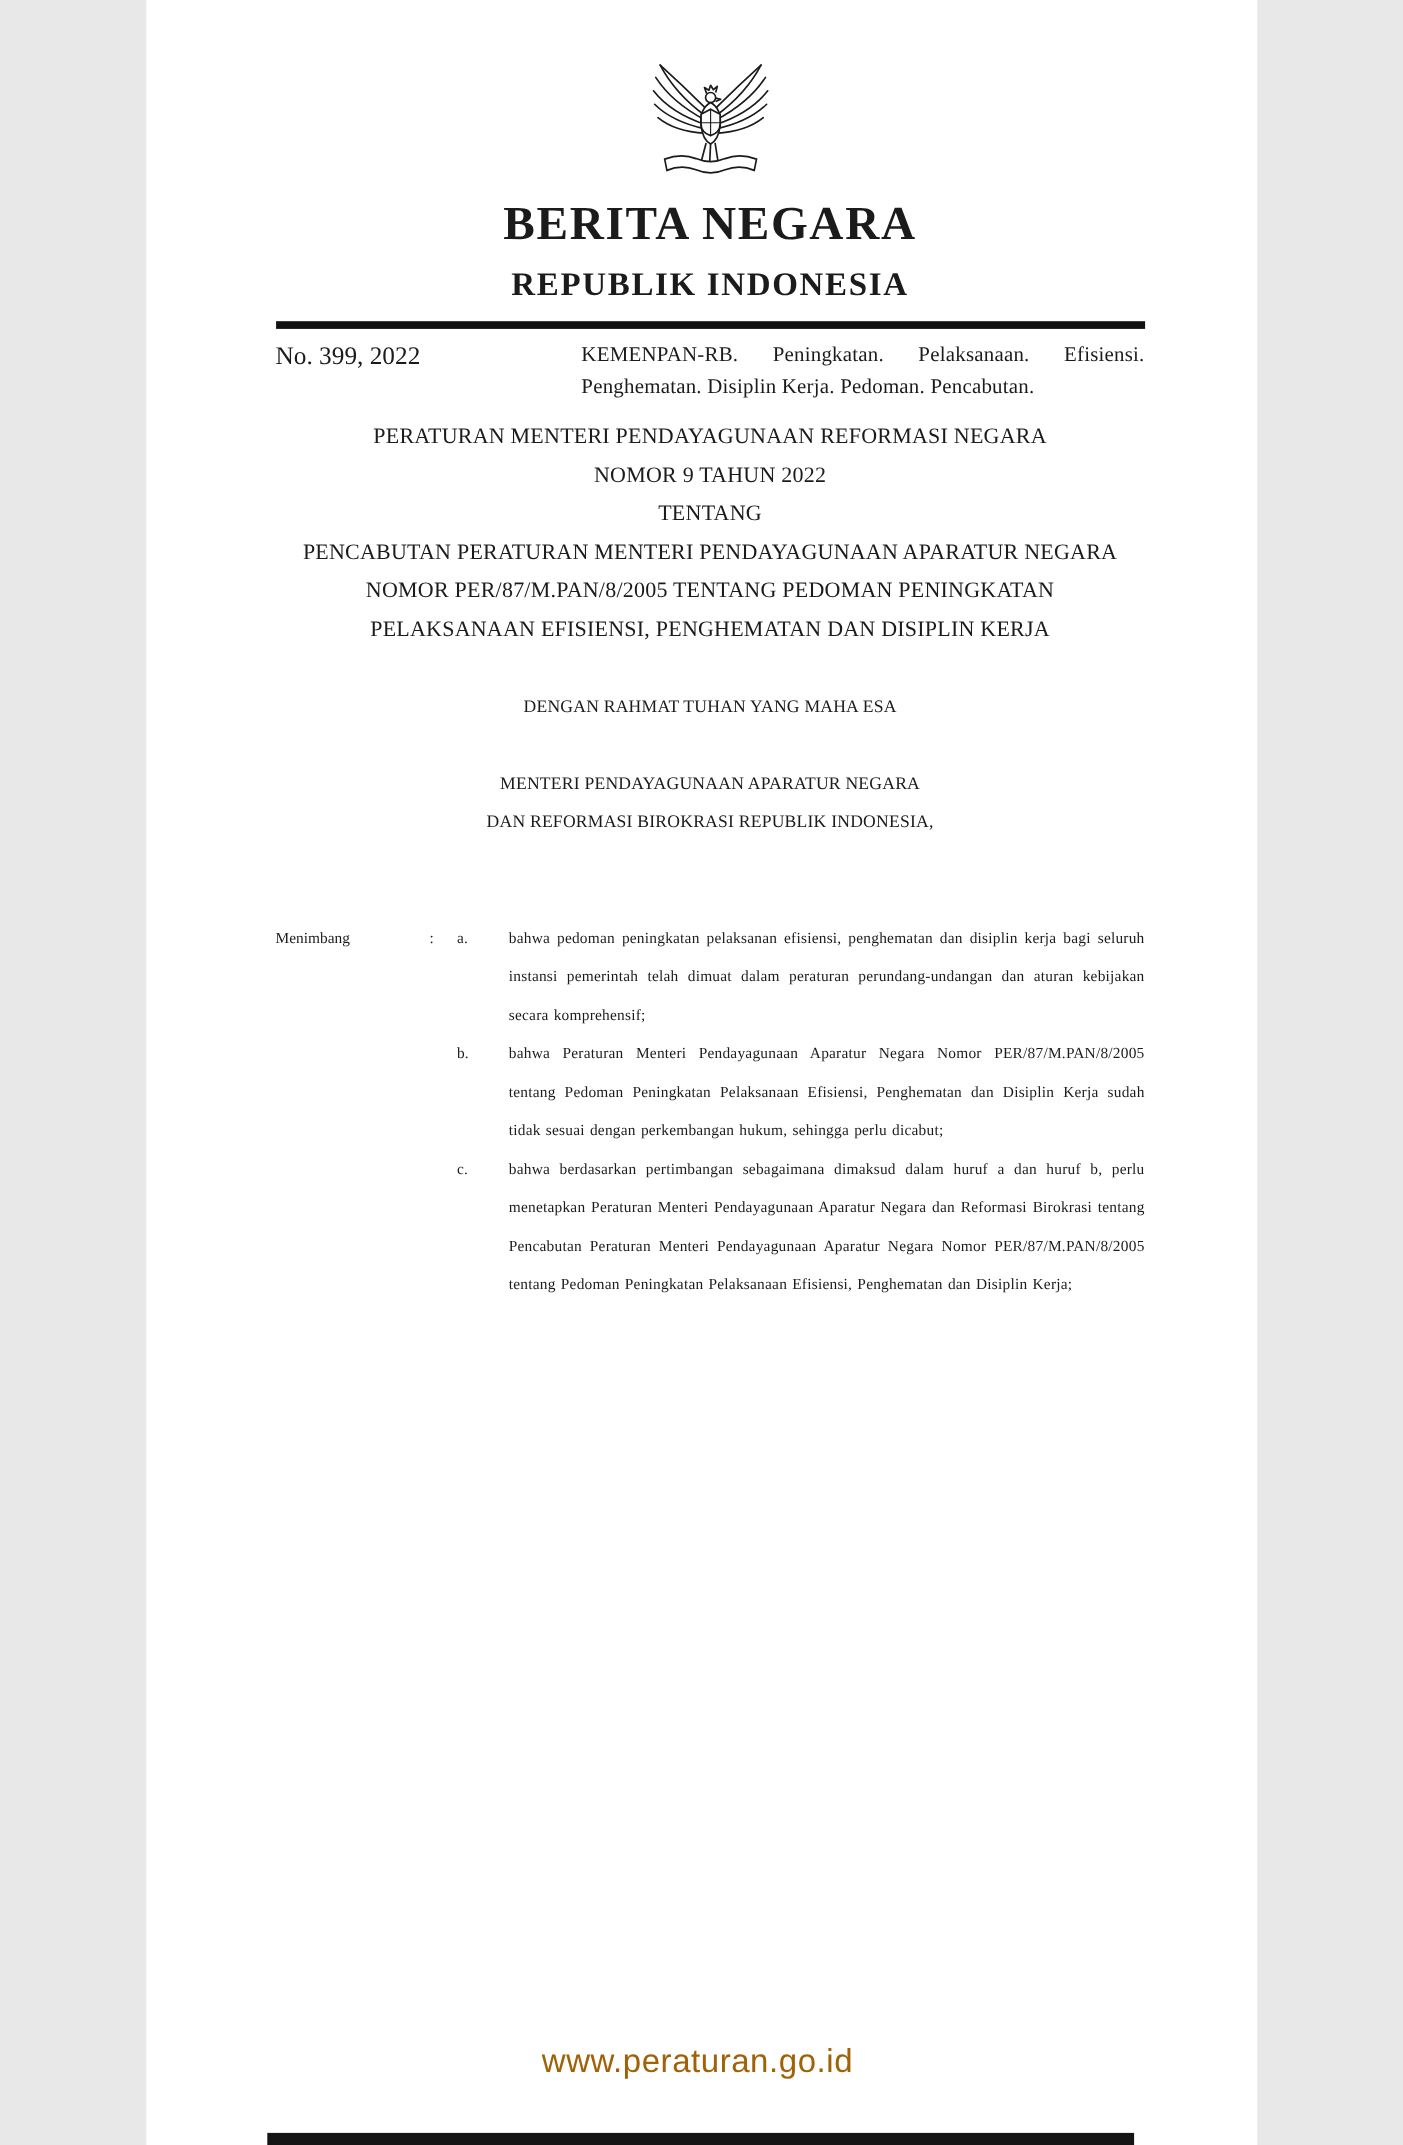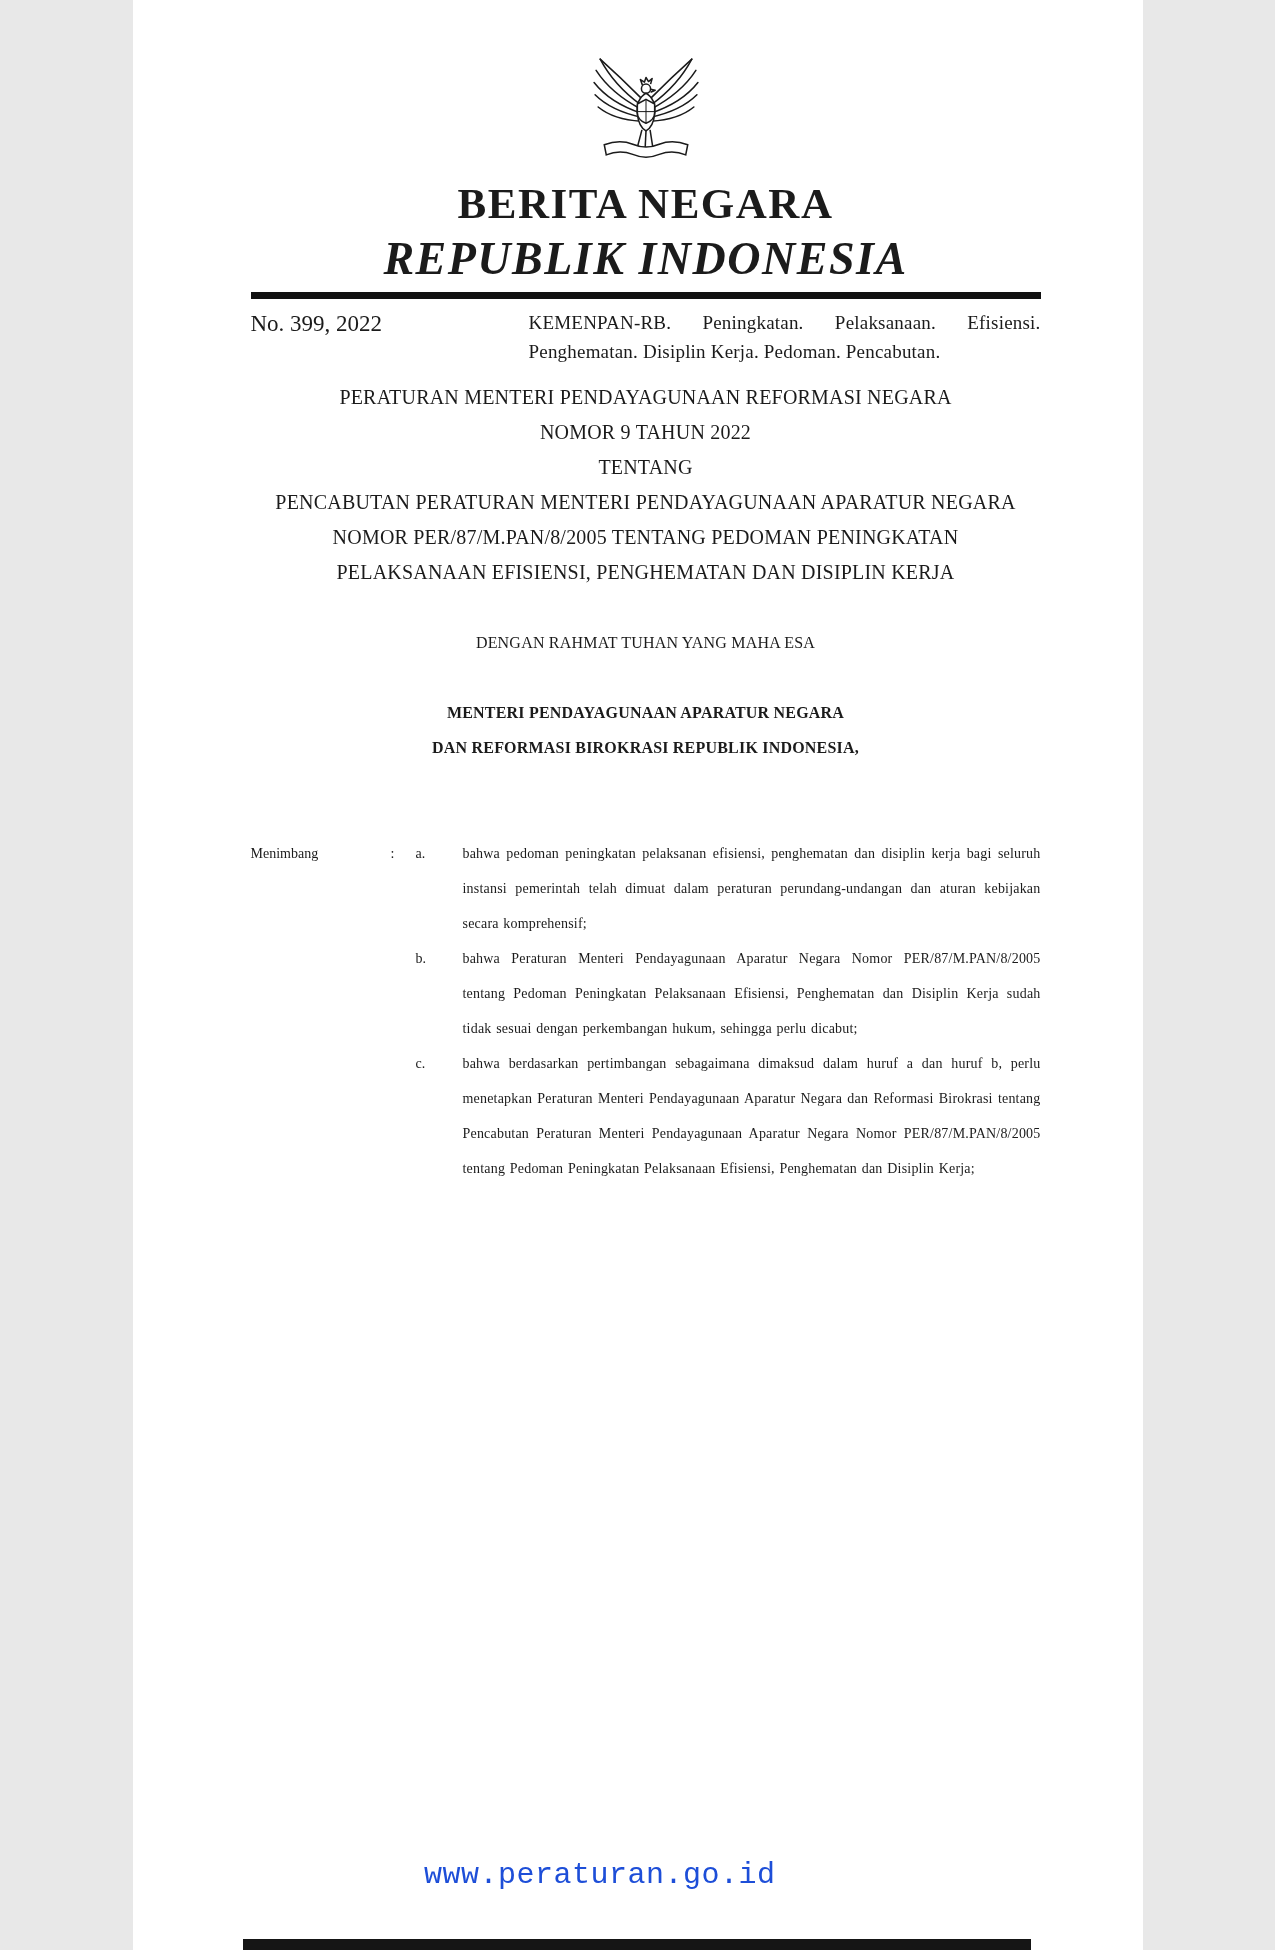--- a/index.html
+++ b/index.html
@@ -24,21 +24,21 @@
     justify-content: center;
     padding-top: 44px;
   }
   .masthead-title {
     margin: 0;
     text-align: center;
     font-weight: bold;
     letter-spacing: 1.5px;
   }
   .masthead-title.line1 { margin-top: 10px; font-size: 43px; line-height: 52px; }
-  .masthead-title.line2 { font-size: 46px; line-height: 57px; font-style: italic; }
+  .masthead-title.line2 { font-size: 30px; line-height: 57px; }
   .masthead-rule {
     height: 7px;
     background: #111111;
     margin-top: 5px;
   }
   .gazette-row {
     display: flex;
     margin-top: 10px;
   }
   .gazette-number {
@@ -65,44 +65,44 @@
     letter-spacing: 0.2px;
   }
   .invocation, .authority p {
     margin: 0;
     text-align: center;
     font-size: 16px;
     line-height: 35px;
     letter-spacing: 0.2px;
   }
   .invocation { margin-top: 35px; }
-  .authority { margin-top: 35px; font-weight: bold; }
+  .authority { margin-top: 35px; }
   .menimbang-grid {
     display: grid;
     grid-template-columns: 140px 25px 47px 1fr;
     margin-top: 71px;
     font-size: 14px;
     line-height: 35px;
   }
   .m-label { grid-column: 1; }
   .m-colon { grid-column: 2; }
   .m-letter { grid-column: 3; }
   .m-text {
     grid-column: 4;
     text-align: justify;
     letter-spacing: 0.2px;
     word-spacing: 1px;
   }
   .watermark {
     position: absolute;
     right: 367px;
     bottom: 58px;
-    font-family: Liberation Mono, monospace;
+    font-family: Liberation Sans, sans-serif;
     font-size: 30px;
-    color: #1d4ed8;
+    color: #a16207;
     letter-spacing: 0.5px;
   }
   .bottom-bar {
     position: absolute;
     left: 110px;
     right: 112px;
     bottom: 0;
     height: 11px;
     background: #151515;
   }

